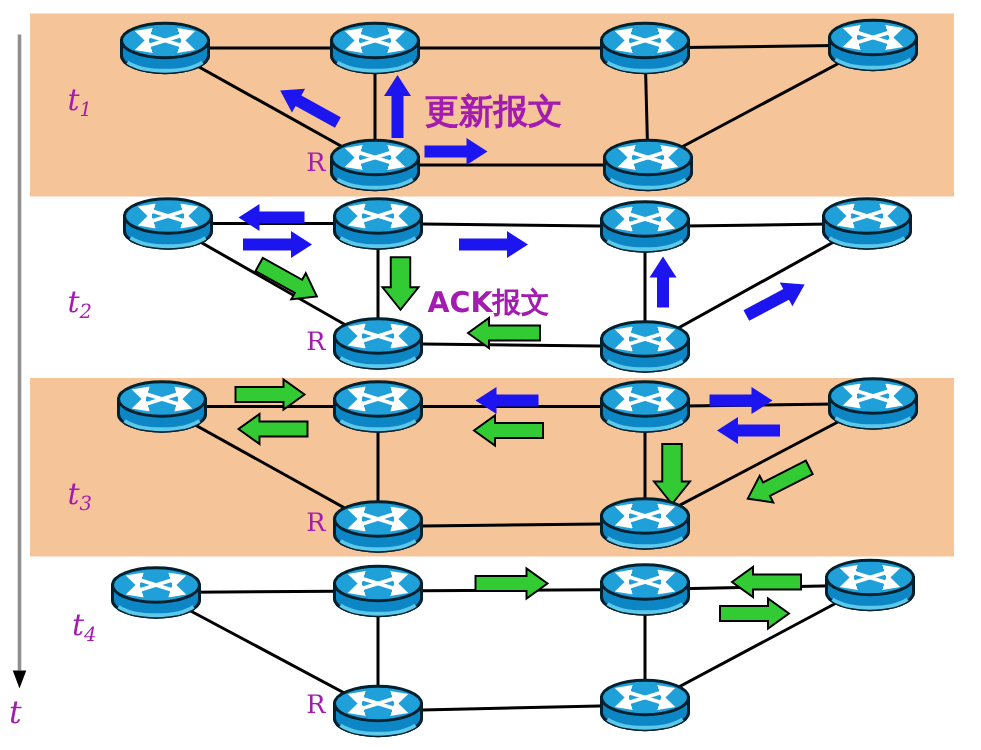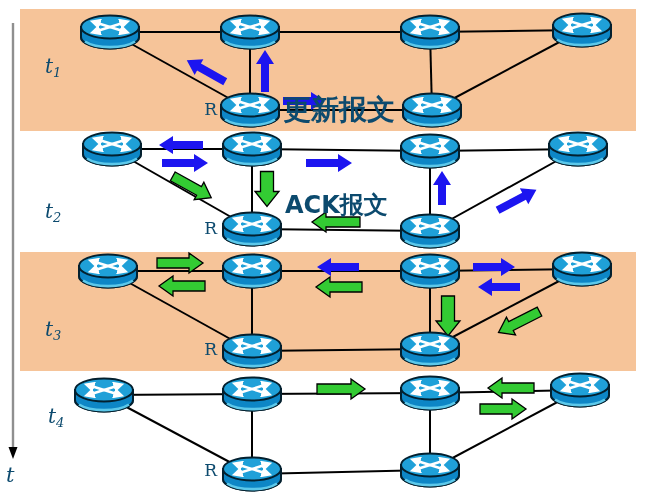--- a/index.html
+++ b/index.html
@@ -1,25 +1,25 @@
 <!DOCTYPE html>
 <html><head>
 <meta charset="utf-8">
 <style>
   html,body{margin:0;padding:0;background:#fff;}
   .stage{position:relative;width:654px;height:500px;background:#fff;overflow:hidden;
          font-family:"DejaVu Sans",sans-serif;}
   .stage svg{position:absolute;left:0;top:0;}
-  .lbl{position:absolute;color:#0c4a6e;white-space:nowrap;line-height:1;}
+  .lbl{position:absolute;color:#a21caf;white-space:nowrap;line-height:1;}
   .tlabel{font-family:"DejaVu Serif",serif;font-style:italic;font-size:20px;}
   .tlabel sub{font-size:13px;vertical-align:-4px;font-style:italic;}
   .rlabel{font-family:"DejaVu Serif",serif;font-size:17px;width:26px;text-align:right;}
   .annot{font-weight:bold;font-family:"DejaVu Sans",sans-serif;}
-  .annot-update{font-size:28px;margin-top:32px;}
-  .annot-ack{font-size:24px;}
+  .annot-update{font-size:23px;}
+  .annot-ack{font-size:19px;}
   .axislabel{font-family:"DejaVu Serif",serif;font-style:italic;font-size:21px;}
 </style>
 </head>
 <body>
 
 <div class="stage">
   <svg id="diagram-svg" width="654" height="500" viewBox="0 0 654 500">
       <defs>
         <marker id="wa" viewBox="0 0 10 10" refX="6" refY="5" markerWidth="4.2" markerHeight="4.2" orient="auto-start-reverse">
           <path d="M0,0 L10,5 L0,10 z" fill="#ffffff"></path>
@@ -111,21 +111,21 @@
       <use href="#router" transform="translate(252,394)"></use>
       <use href="#router" transform="translate(430,393)"></use>
       <use href="#router" transform="translate(580,390)"></use>
       <use href="#router" transform="translate(252,474)"></use>
       <use href="#router" transform="translate(430,470)"></use>
       <line x1="13" y1="23" x2="13" y2="447" stroke="#8f8f8f" stroke-width="2.4"></line>
       <polygon points="8.5,447 17.5,447 13,459" fill="#000000"></polygon>
     </svg>
 
   <span class="lbl tlabel" style="left:45px;top:56px"><span>t</span><sub>1</sub></span>
-  <span class="lbl tlabel" style="left:45px;top:201px"><span>t</span><sub>2</sub></span>
+  <span class="lbl tlabel" style="left:45px;top:191px"><span>t</span><sub>2</sub></span>
   <span class="lbl tlabel" style="left:45px;top:319px"><span>t</span><sub>3</sub></span>
   <span class="lbl tlabel" style="left:48px;top:406px"><span>t</span><sub>4</sub></span>
 
   <span class="lbl rlabel" style="left:191px;top:101px">R</span>
   <span class="lbl rlabel" style="left:191px;top:220px">R</span>
   <span class="lbl rlabel" style="left:191px;top:341px">R</span>
   <span class="lbl rlabel" style="left:191px;top:462px">R</span>
 
   <span class="lbl annot annot-update" style="left:283px;top:64px">更新报文</span>
   <span class="lbl annot annot-ack" style="left:285px;top:193px">ACK报文</span>

